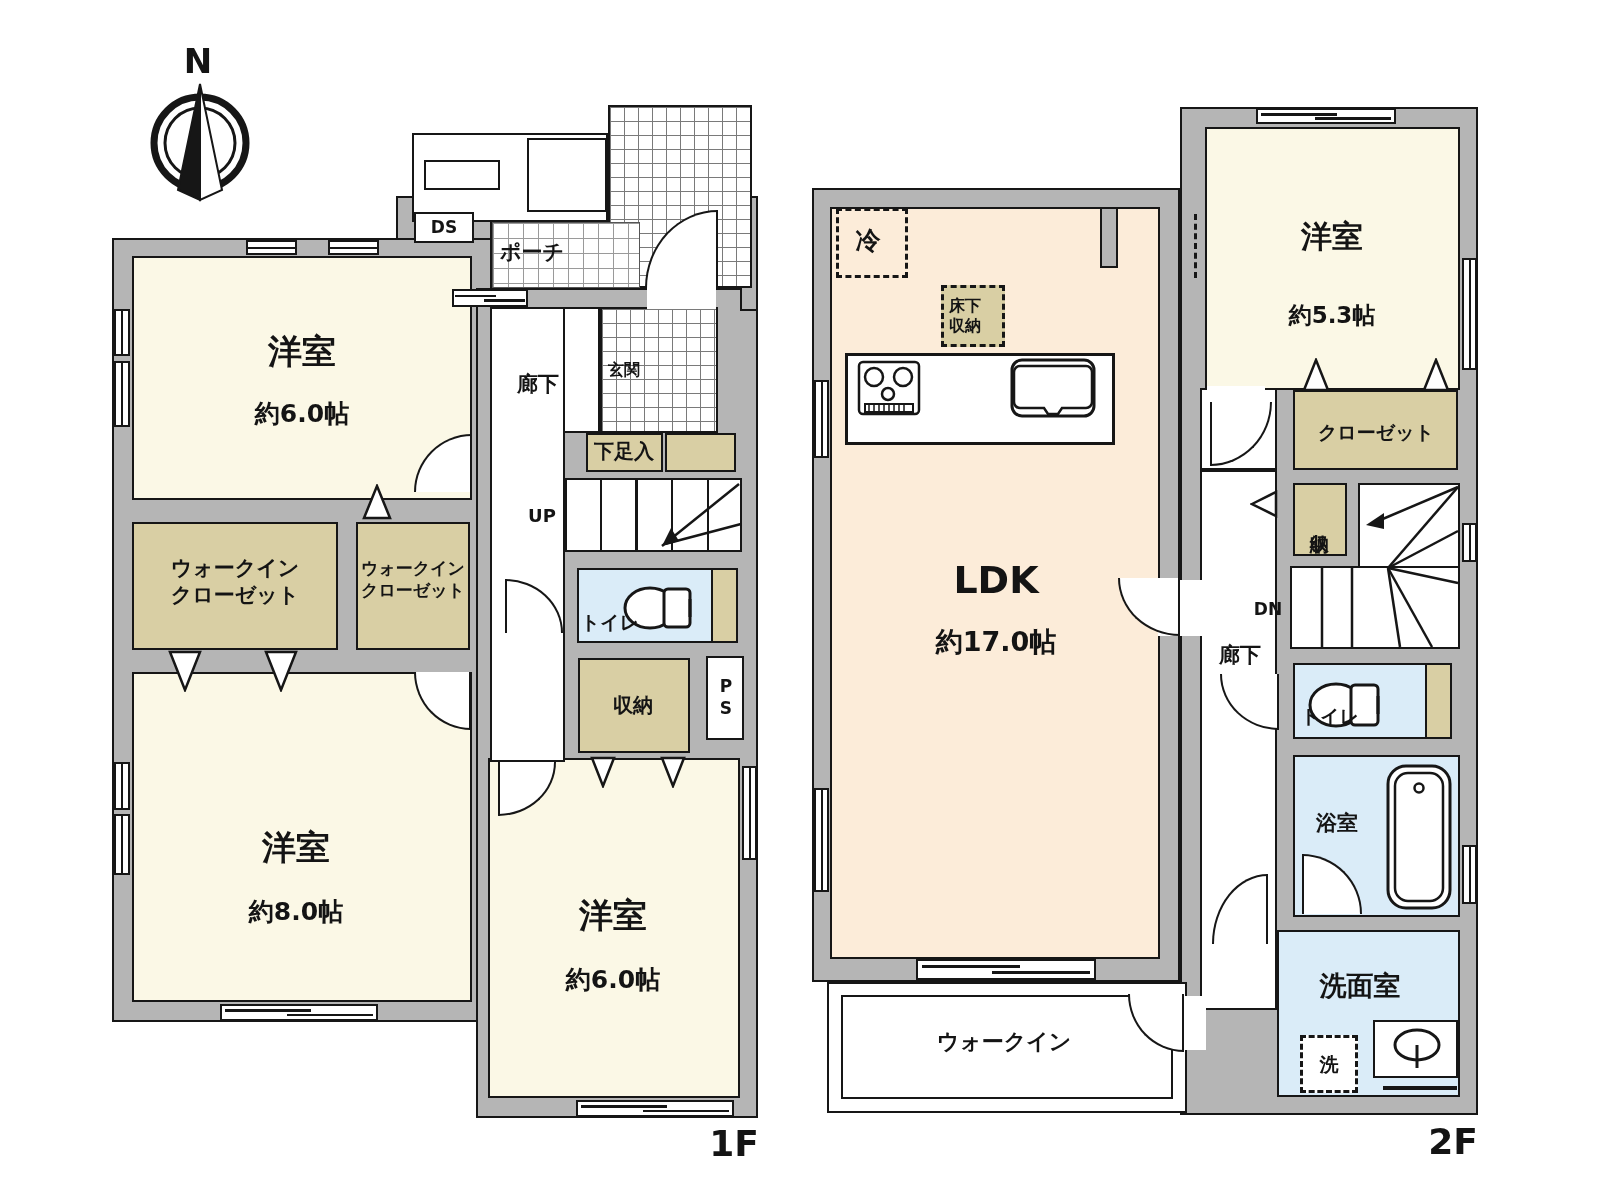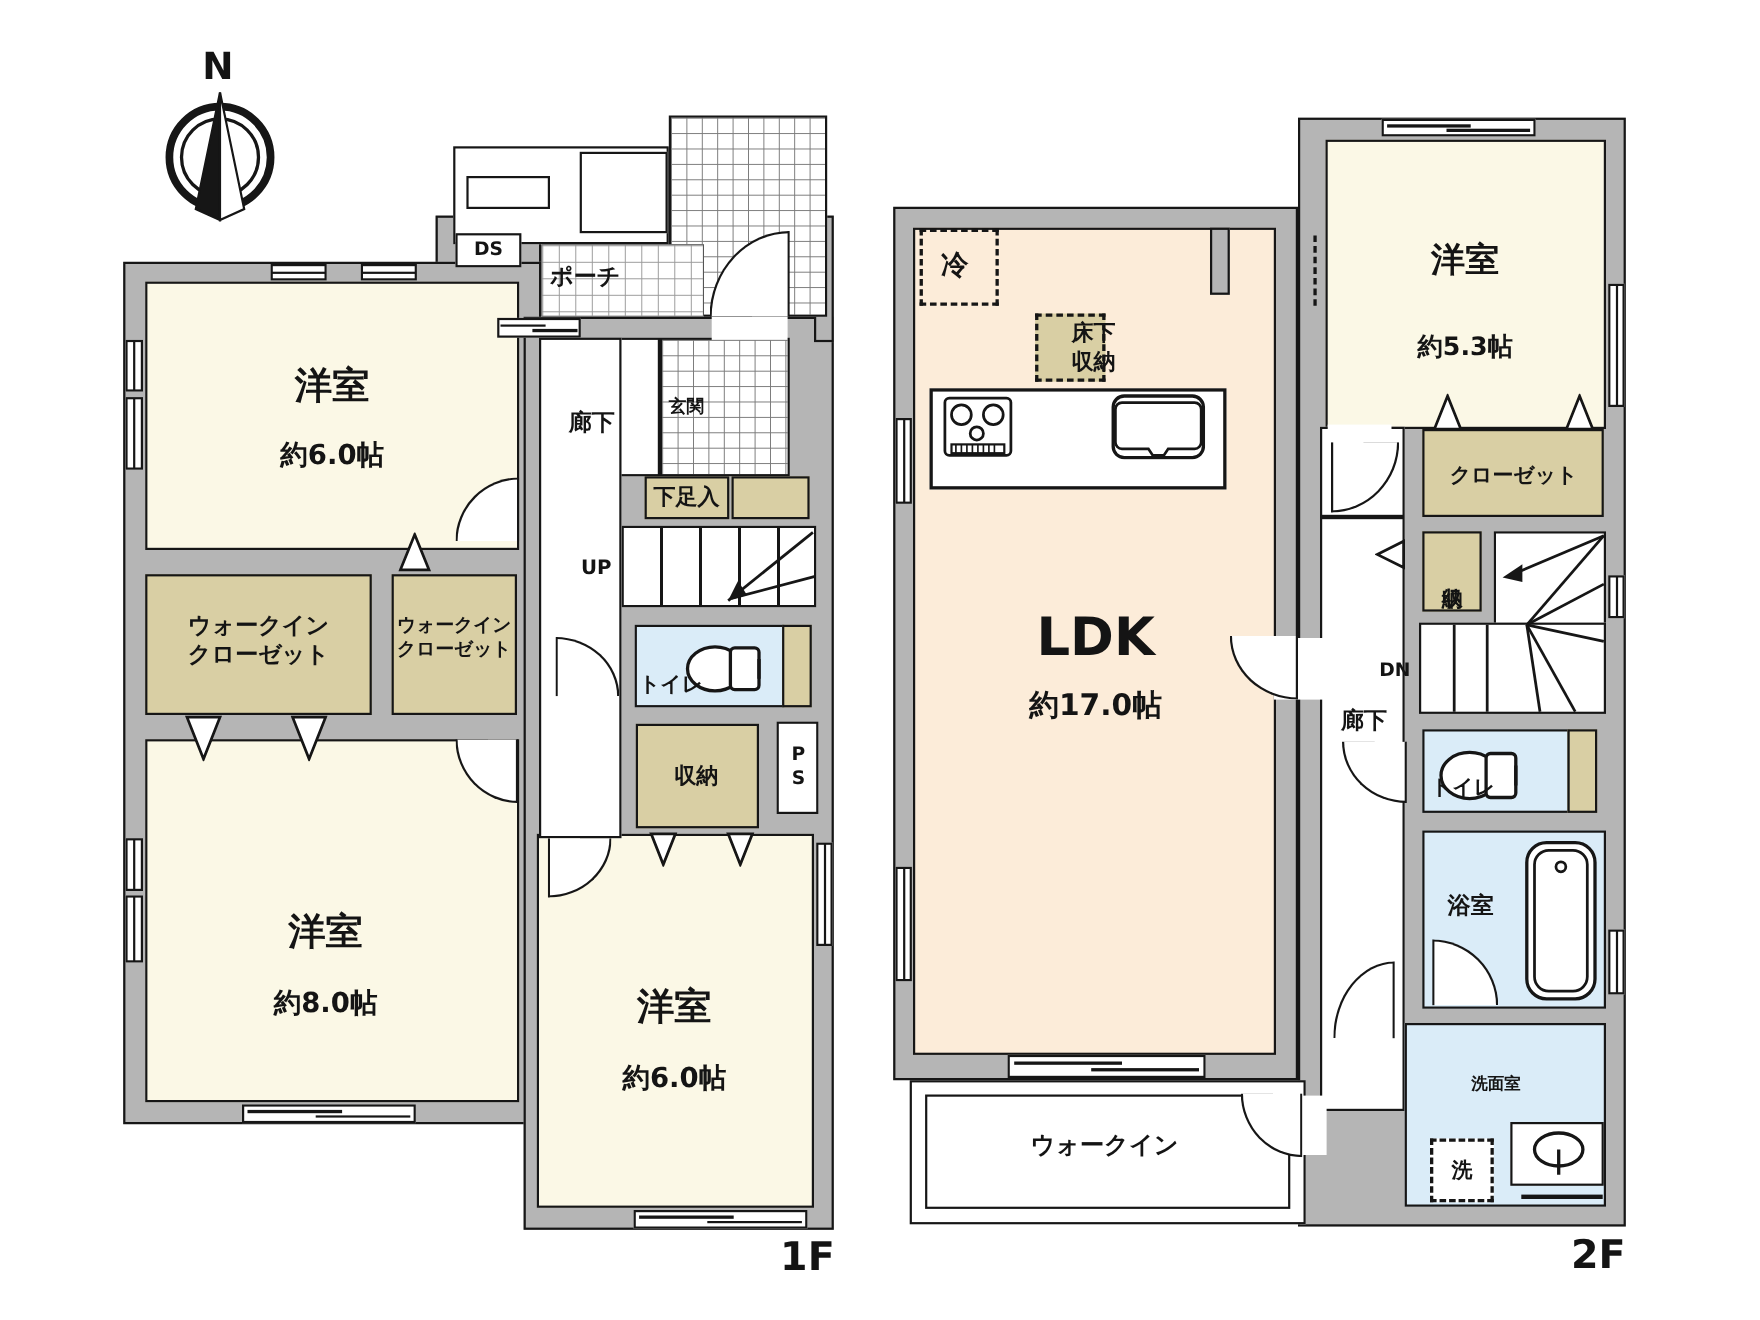--- a/index.html
+++ b/index.html
@@ -285,30 +285,30 @@
   <div class="abs" style="left:1383px;top:1086px;width:74px;height:4px;background:#161616;z-index:24"></div>
 
   <div class="abs white" style="left:827px;top:982px;width:360px;height:131px;border:2.5px solid #161616;z-index:8"></div>
   <div class="abs" style="left:841px;top:995px;width:332px;height:104px;border:2.5px solid #161616;z-index:9"></div>
   <div class="gap" style="left:1178px;top:996px;width:28px;height:54px"></div>
   <div class="arc arc-bl" style="left:1128px;top:994px;width:56px;height:58px"></div>
 
   <div class="lbl" style="left:1332px;top:237px;font-size:31px">洋室</div>
   <div class="lbl" style="left:1332px;top:316px;font-size:23px">約5.3帖</div>
   <div class="lbl" style="left:1376px;top:432px;font-size:19px">クローゼット</div>
-  <div class="lbl" style="left:996px;top:580px;font-size:48px">LDK</div>
+  <div class="lbl" style="left:996px;top:580px;font-size:38px">LDK</div>
   <div class="lbl" style="left:996px;top:642px;font-size:27px">約17.0帖</div>
   <div class="lbl" style="left:868px;top:241px;font-size:25px">冷</div>
-  <div class="lbl" style="left:994px;top:316px;font-size:20px">
+  <div class="lbl" style="left:965px;top:316px;font-size:16px">
     <span>床下</span><br>
     <span>収納</span>
   </div>
   <div class="lbl vtext" style="left:1320px;top:520px;font-size:19px">収納</div>
   <div class="lbl" style="left:1268px;top:610px;font-size:17px">DN</div>
   <div class="lbl" style="left:1240px;top:655px;font-size:21px">廊下</div>
   <div class="lbl" style="left:1330px;top:716px;font-size:19px">トイレ</div>
   <div class="lbl" style="left:1337px;top:823px;font-size:21px">浴室</div>
-  <div class="lbl" style="left:1360px;top:986px;font-size:15px">洗面室</div>
+  <div class="lbl" style="left:1360px;top:986px;font-size:27px">洗面室</div>
   <div class="lbl" style="left:1329px;top:1064px;font-size:19px">洗</div>
   <div class="lbl" style="left:1004px;top:1042px;font-size:22px">ウォークイン</div>
   <div class="lbl" style="left:1453px;top:1142px;font-size:36px">2F</div>
 
 </div>
 
 </body></html>

